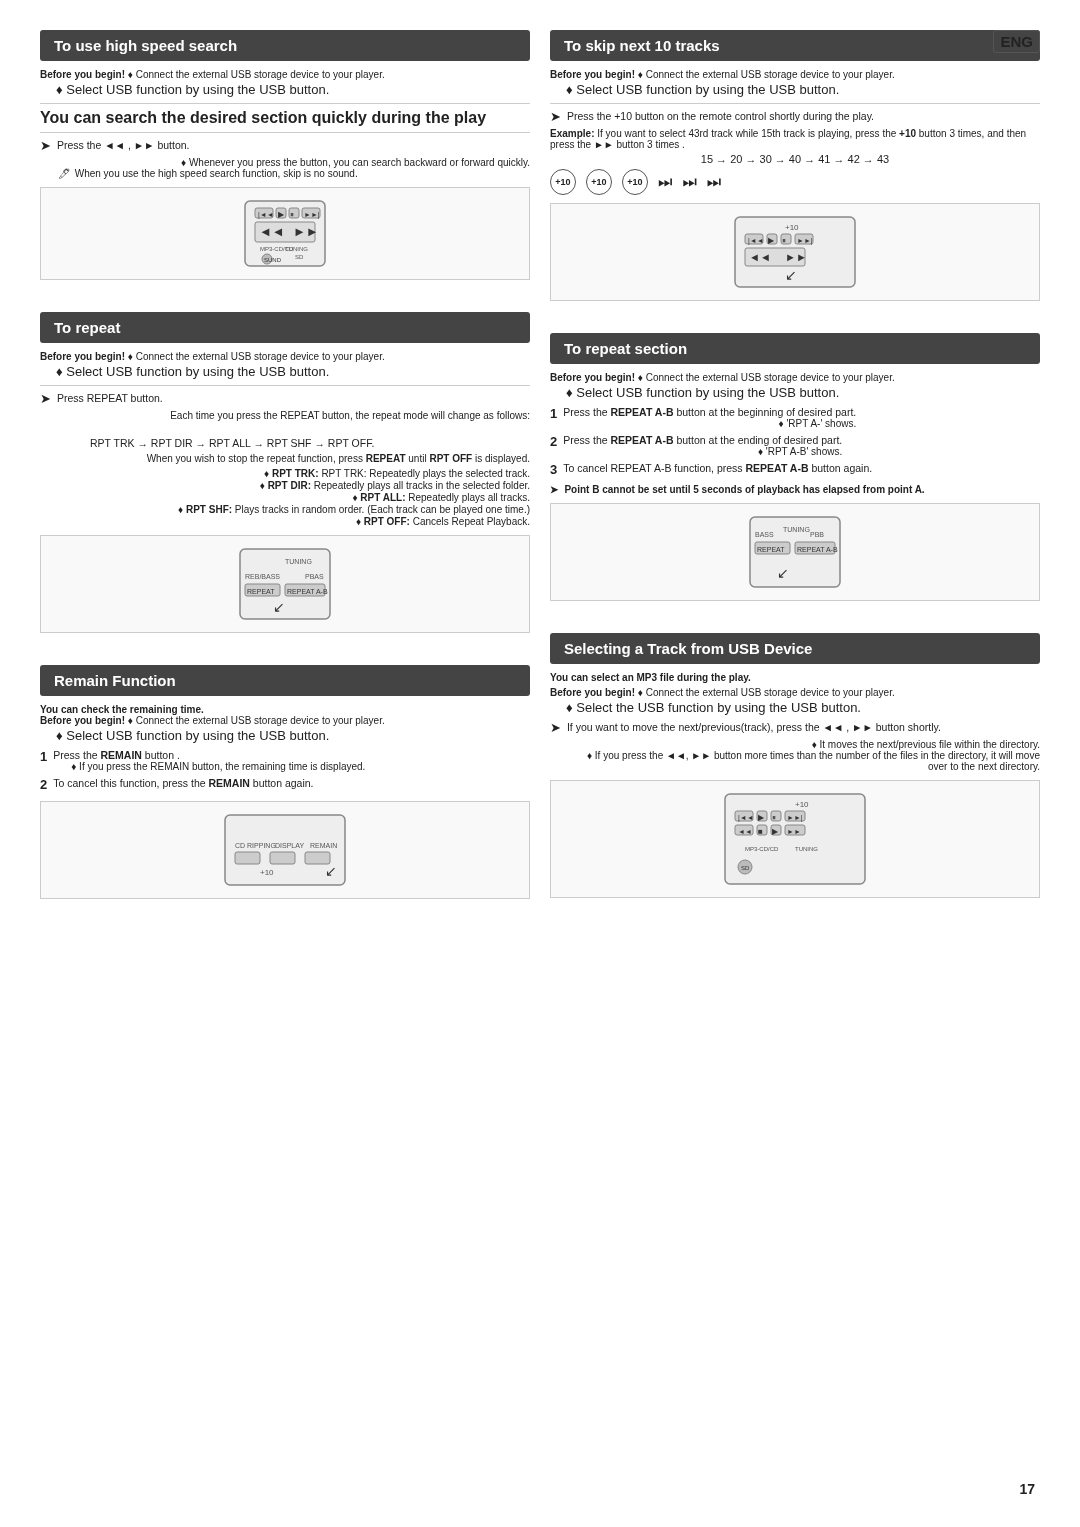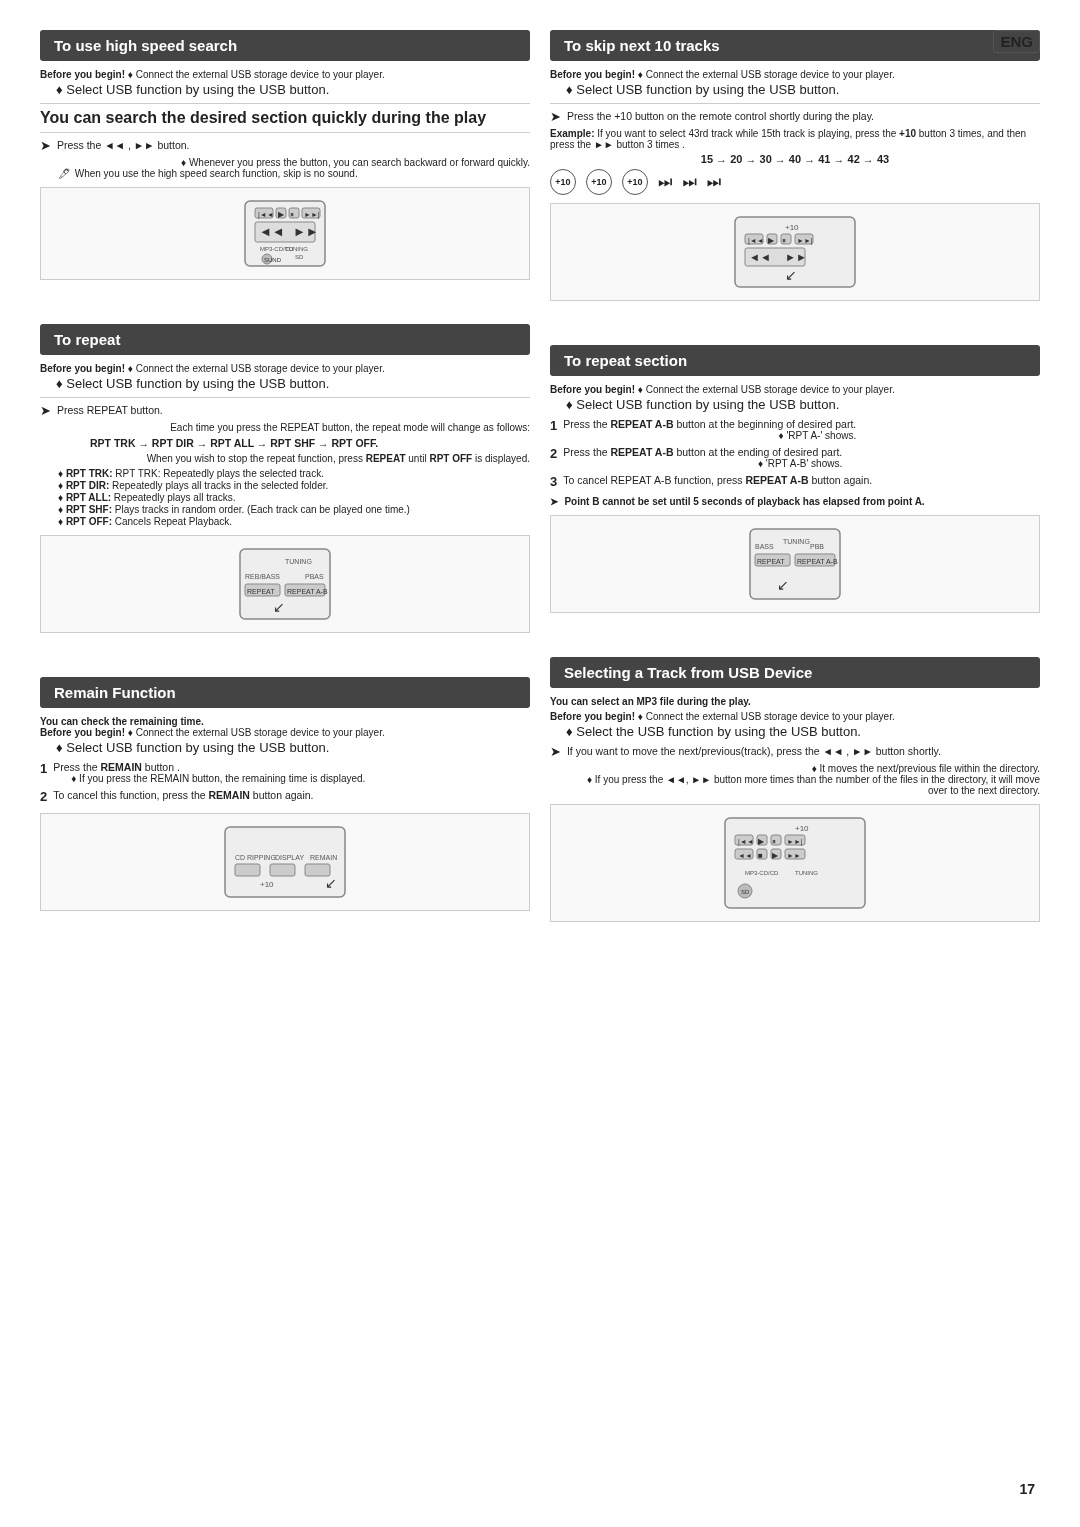--- a/index.html
+++ b/index.html
@@ -14,21 +14,21 @@
     }
     .page-container {
       display: flex;
       gap: 20px;
       width: 100%;
     }
     .col-left, .col-right {
       flex: 1;
       display: flex;
       flex-direction: column;
-      gap: 32px;
+      gap: 20px;
     }
     .section-header {
       background: #444;
       color: #fff;
       font-size: 15px;
       font-weight: bold;
       padding: 7px 14px;
       border-radius: 3px;
       margin-bottom: 8px;
     }
@@ -70,33 +70,34 @@
       margin: 5px 0;
       font-size: 10.5px;
     }
     .step-num {
       font-weight: bold;
       font-size: 13px;
       flex-shrink: 0;
       line-height: 1.2;
     }
     .bold-path {
-      font-weight: bold;
+      font-weight: normal;
       font-size: 10.5px;
-      margin: 4px 0 4px 18px;
+      margin: 16px 0 4px 18px;
       padding-left: 32px;
     }
     .rpt-list {
       margin: 4px 0 4px 18px;
       font-size: 10px;
+      text-align: right;
     }
     .rpt-list li { list-style: none; margin: 1px 0; }
     .track-seq {
       font-size: 11px;
-      font-weight: bold;
+      font-weight: normal;
       margin: 0 0 4px 0;
       text-align: center;
     }
     .plus10-row {
       display: flex;
       align-items: center;
       gap: 10px;
       margin: 4px 0;
       justify-content: flex-start;
     }

